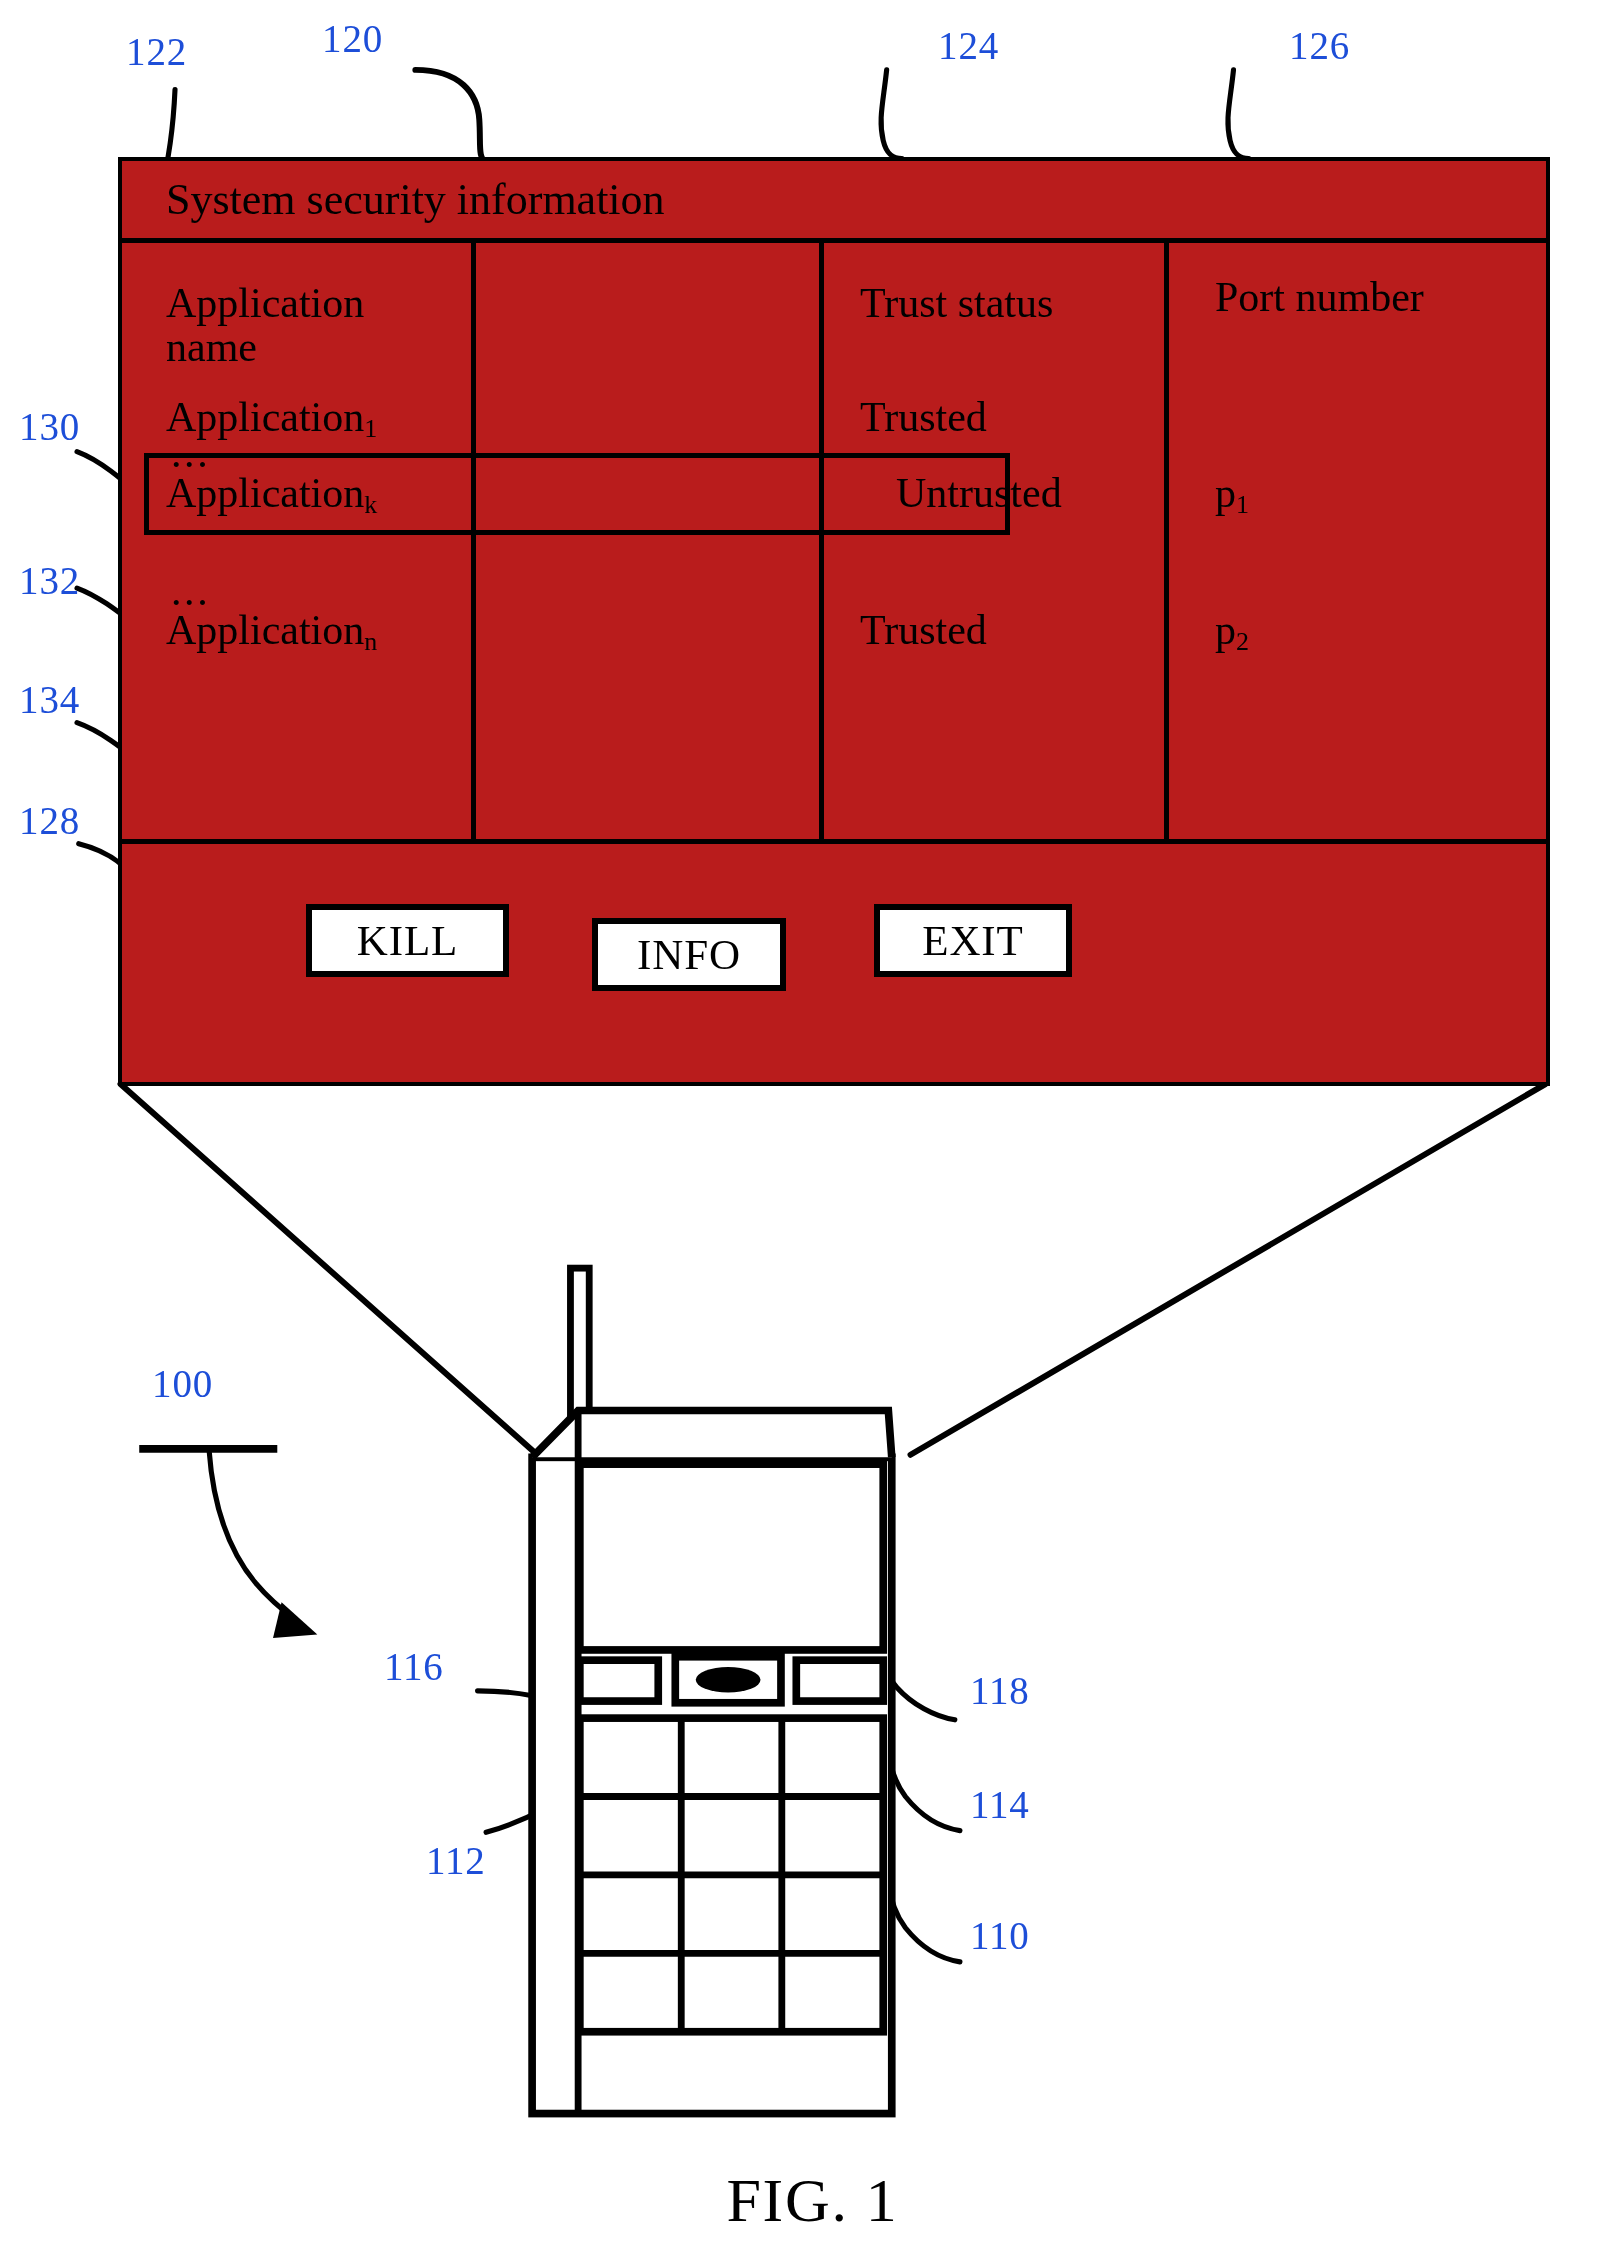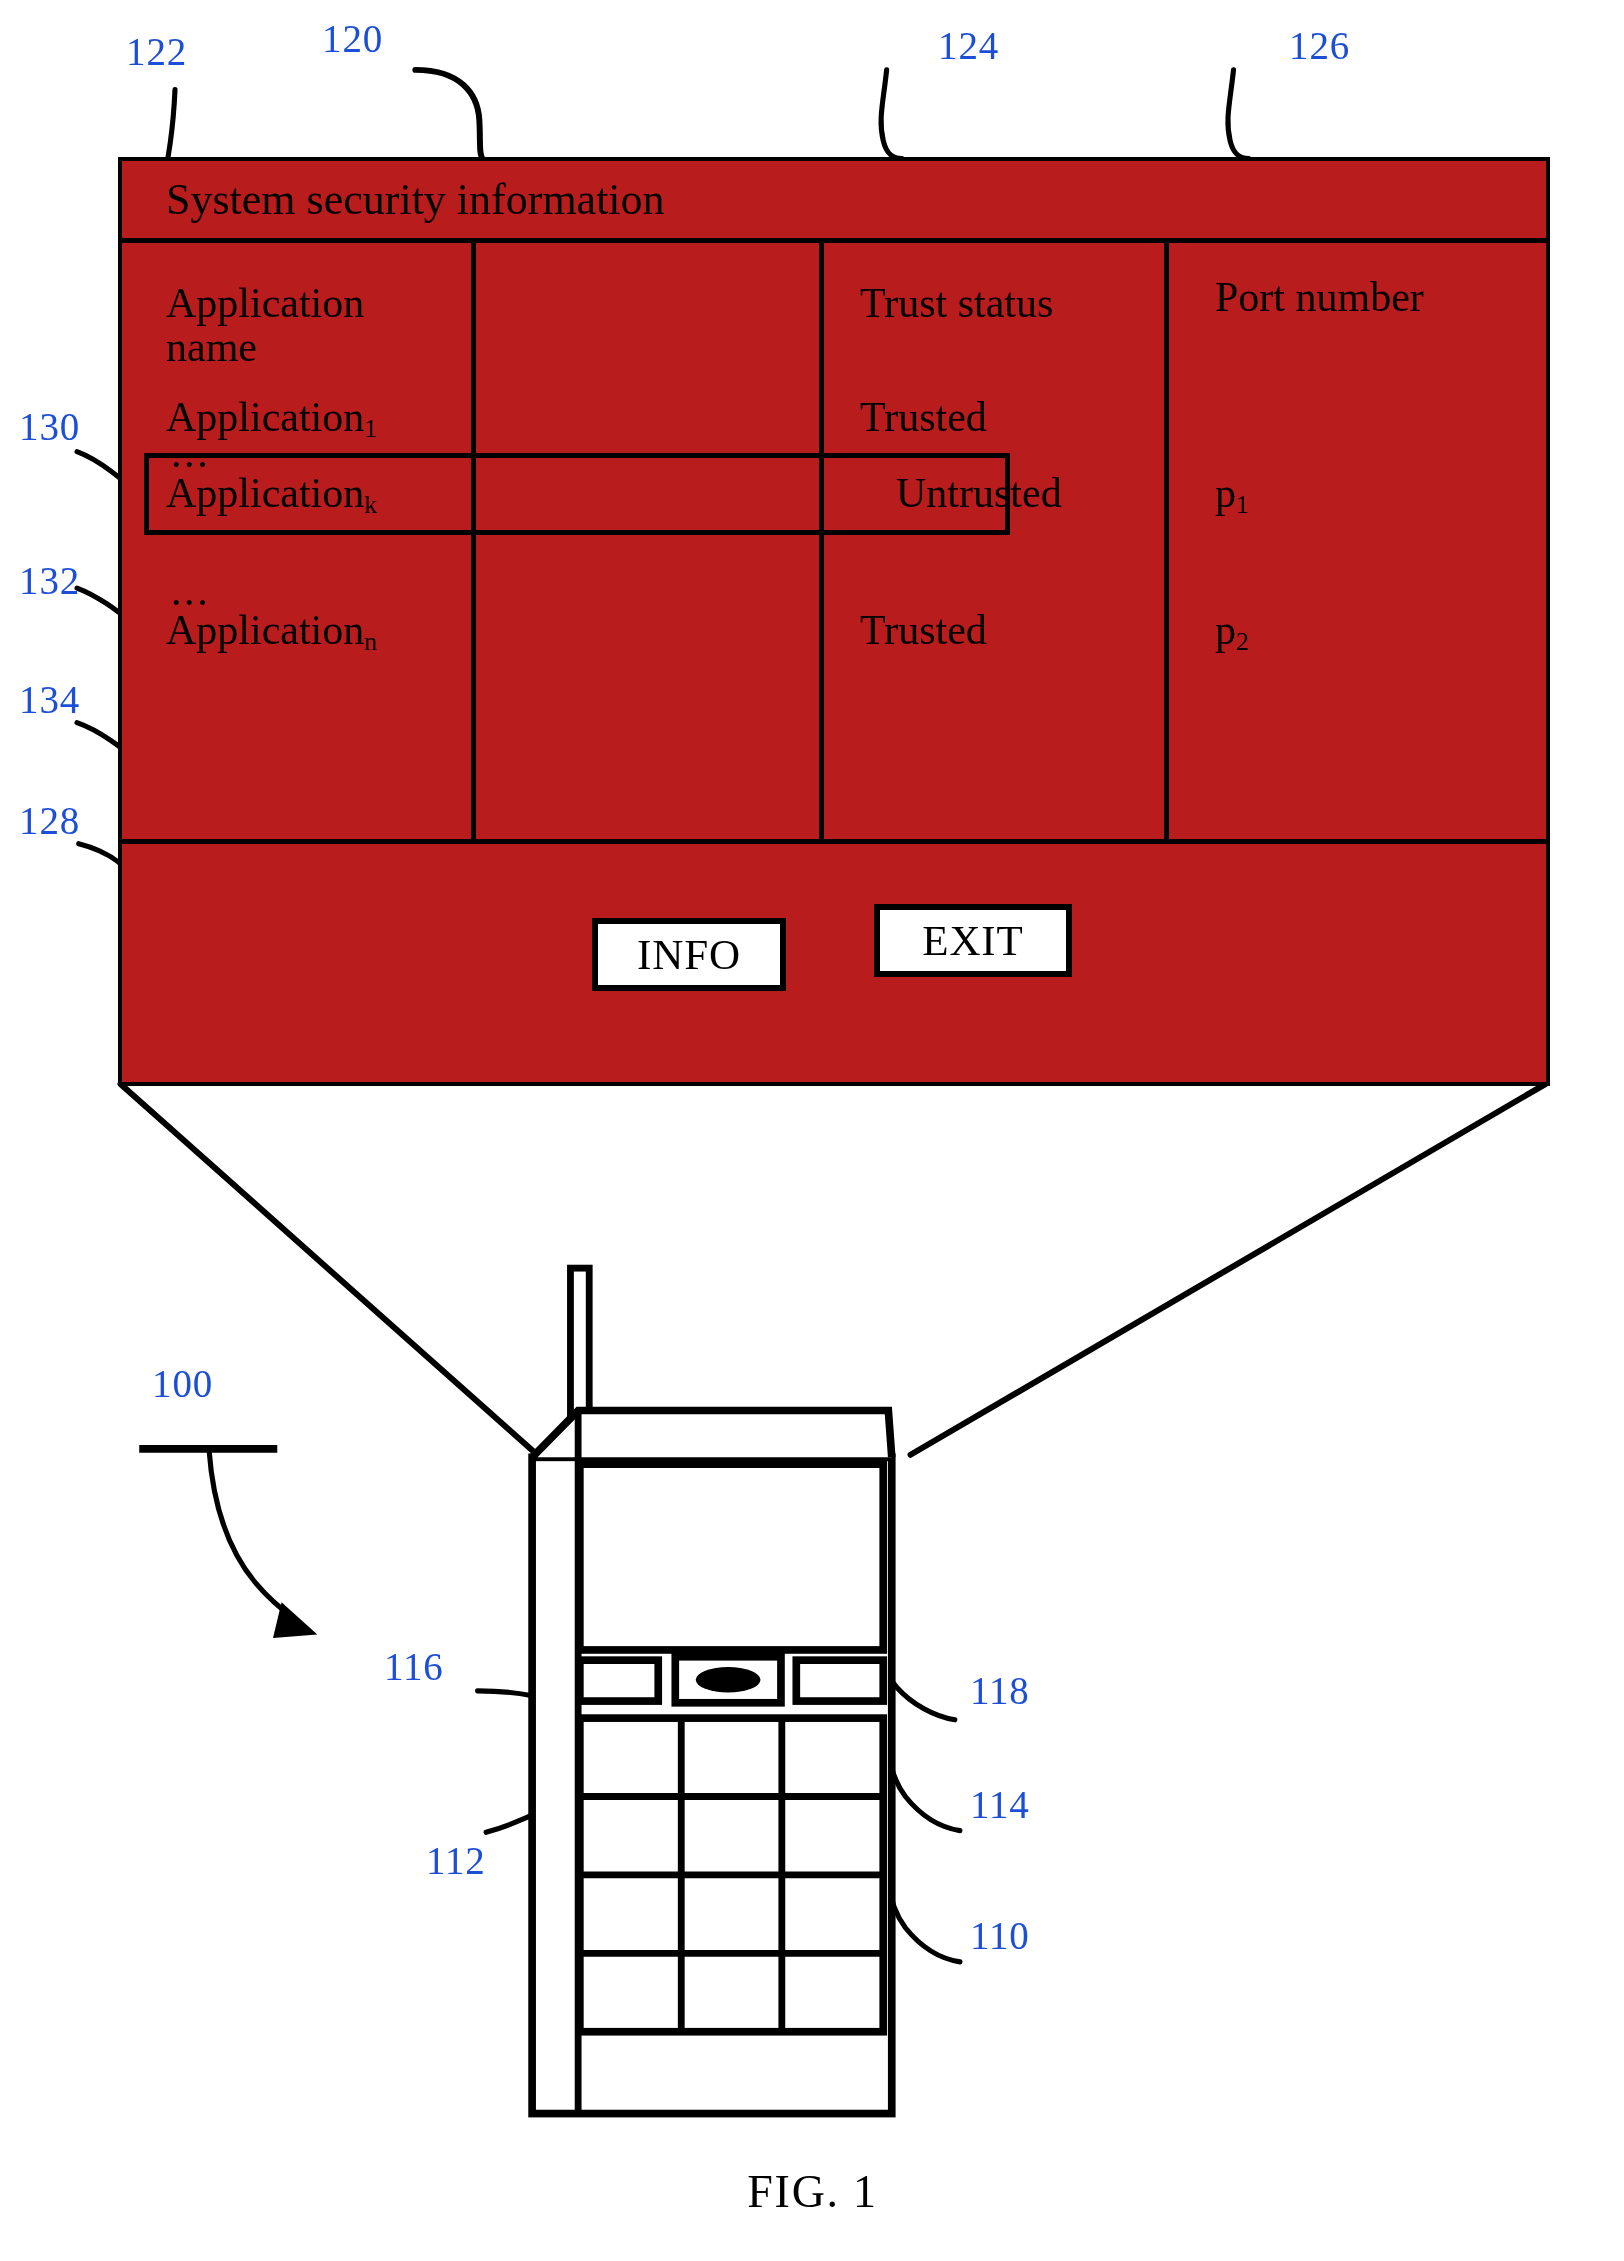--- a/index.html
+++ b/index.html
@@ -136,21 +136,21 @@
     height: 73px;
   }
 
   
   #figcaption {
     position: absolute;
     left: 0;
     top: 2165px;
     width: 1625px;
     text-align: center;
-    font-size: 46px;
+    font-size: 62px;
     letter-spacing: 1.7px;
   }
 </style>
 </head>
 <body>
 
 <svg id="lineart" viewBox="0 0 1906 2653">
   <g fill="none" stroke="#000" stroke-width="6" stroke-linecap="round">
 
     <path d="M205,105 C203,150 196,195 188,225 C182,248 190,260 210,262" stroke-width="6"></path>
@@ -278,19 +278,20 @@
     <div class="cell" style="left:44px; top:365px;">
       <span>Application</span><sub>n</sub>
     </div>
     <div class="cell" style="left:738px; top:365px;">Trusted</div>
     <div class="cell" style="left:1093px; top:365px;">
       <span>p</span><sub>2</sub>
     </div>
   </div>
 
   <div id="footerbar">
+    <div class="btn" style="left:184px; top:60px; width:203px;">KILL</div>
     <div class="btn" style="left:470px; top:60px; width:194px;margin-top:14px;">INFO</div>
     <div class="btn" style="left:752px; top:60px; width:198px;">EXIT</div>
   </div>
 </div>
 
 <div id="figcaption">FIG. 1</div>
 
 
 </body></html>

